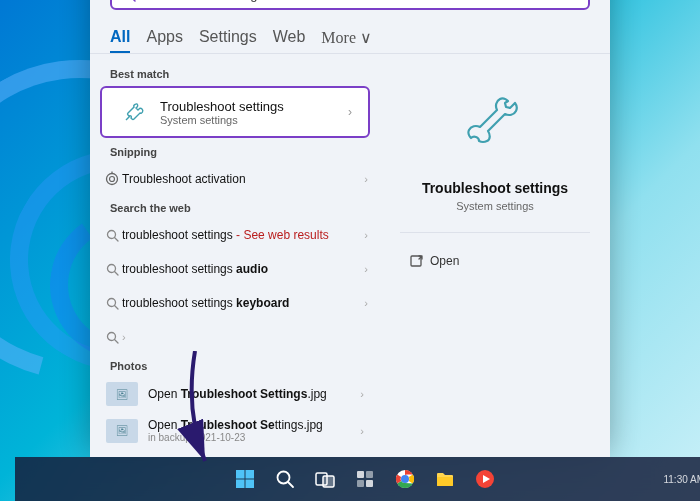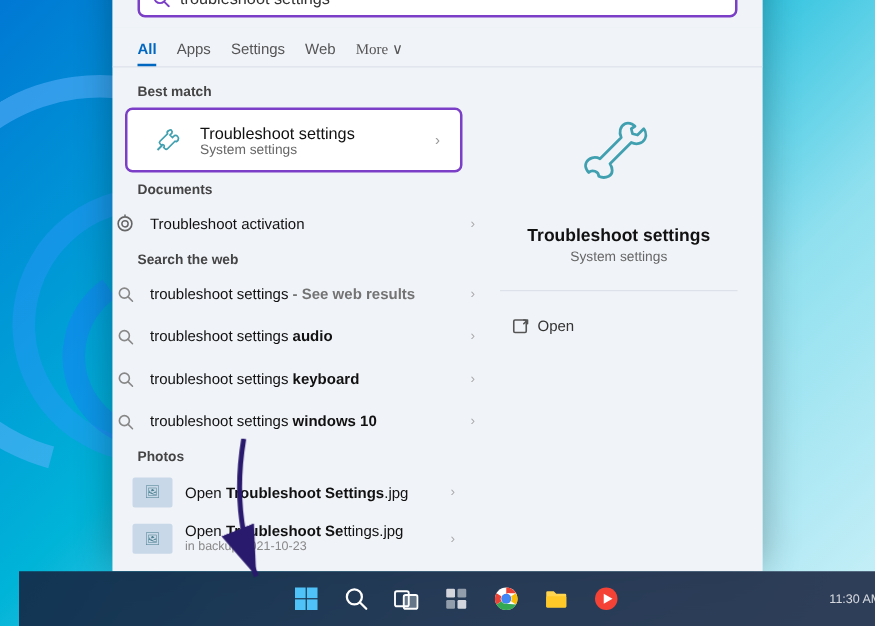--- a/index.html
+++ b/index.html
@@ -125,21 +125,21 @@
     
     .search-tabs {
       display: flex;
       padding: 6px 20px 0;
       gap: 16px;
       background: rgba(240, 243, 248, 0.97);
       border-bottom: 1px solid #dde1ea;
     }
 
     .search-tab {
-      font-size: 12px;
+      font-size: 16px;
       color: #555;
       padding: 4px 0 6px;
       cursor: pointer;
       position: relative;
     }
 
     .search-tab.active {
       color: #0067c0;
       font-weight: 600;
     }
@@ -222,22 +222,21 @@
 
     .chevron-right {
       color: #999;
       font-size: 12px;
     }
 
     
     .result-item {
       display: flex;
       align-items: center;
-      gap: 10px;
-      padding: 7px 0;
+      padding: 7px 12px;
       cursor: pointer;
     }
 
     .result-icon {
       width: 20px;
       height: 20px;
       display: flex;
       align-items: center;
       justify-content: center;
       flex-shrink: 0;
@@ -427,21 +426,21 @@
               <line x1="3" y1="19" x2="7" y2="15" stroke="#40a0b0" stroke-width="1.5"></line>
             </svg>
           </div>
           <div class="best-match-text">
             <div class="best-match-title">Troubleshoot settings</div>
             <div class="best-match-subtitle">System settings</div>
           </div>
           <span class="chevron-right">›</span>
         </div>
 
-        <div class="section-label">Documents</div>
+        <div class="section-label">Snipping</div>
         <div class="result-item">
           <div class="result-icon">
             <svg width="16" height="16" viewBox="0 0 16 16" fill="none">
               <circle cx="8" cy="8" r="5.5" stroke="#666" stroke-width="1.3"></circle>
               <circle cx="8" cy="8" r="2.5" stroke="#666" stroke-width="1.2"></circle>
               <line x1="8" y1="2" x2="8" y2="0.5" stroke="#666" stroke-width="1.2"></line>
             </svg>
           </div>
           <div class="result-text-wrap">
             <div class="result-title">Troubleshoot activation</div>
@@ -452,21 +451,21 @@
         <div class="section-label">Search the web</div>
 
         <div class="result-item">
           <div class="result-icon">
             <svg width="13" height="13" viewBox="0 0 13 13" fill="none">
               <circle cx="5.5" cy="5.5" r="4" stroke="#888" stroke-width="1.3"></circle>
               <line x1="8.5" y1="8.5" x2="12" y2="12" stroke="#888" stroke-width="1.3" stroke-linecap="round"></line>
             </svg>
           </div>
           <div class="result-text-wrap">
-            <div class="result-title">troubleshoot settings <span style="color:#737373;font-weight:bold;">- See web results</span></div>
+            <div class="result-title">troubleshoot settings <span style="color:#b91c1c;font-weight:normal;">- See web results</span></div>
           </div>
           <span class="result-chevron">›</span>
         </div>
 
         <div class="result-item">
           <div class="result-icon">
             <svg width="13" height="13" viewBox="0 0 13 13" fill="none">
               <circle cx="5.5" cy="5.5" r="4" stroke="#888" stroke-width="1.3"></circle>
               <line x1="8.5" y1="8.5" x2="12" y2="12" stroke="#888" stroke-width="1.3" stroke-linecap="round"></line>
             </svg>
@@ -489,23 +488,20 @@
           </div>
           <span class="result-chevron">›</span>
         </div>
 
         <div class="result-item">
           <div class="result-icon">
             <svg width="13" height="13" viewBox="0 0 13 13" fill="none">
               <circle cx="5.5" cy="5.5" r="4" stroke="#888" stroke-width="1.3"></circle>
               <line x1="8.5" y1="8.5" x2="12" y2="12" stroke="#888" stroke-width="1.3" stroke-linecap="round"></line>
             </svg>
-          </div>
-          <div class="result-text-wrap">
-            <div class="result-title">troubleshoot settings <strong>windows 10</strong></div>
           </div>
           <span class="result-chevron">›</span>
         </div>
 
         <div class="section-label">Photos</div>
 
         <div class="photo-item">
           <div class="photo-thumb">
             <span style="font-size:10px;color:#4a8090;">🖼</span>
           </div>

